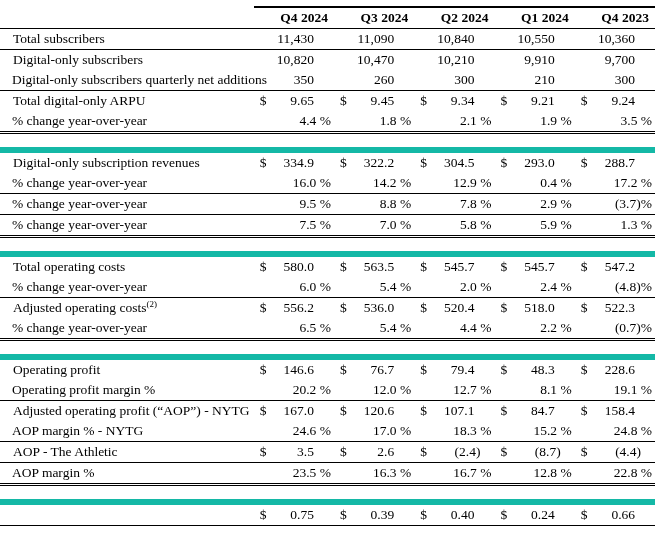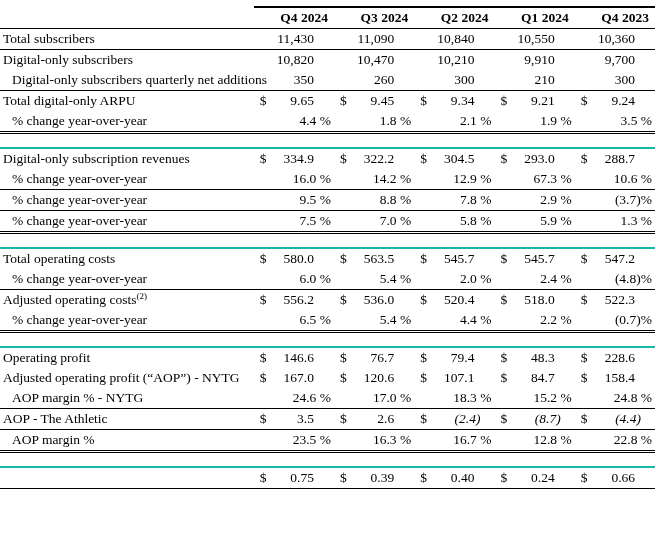--- a/index.html
+++ b/index.html
@@ -14,29 +14,29 @@
   }
   th, td {
     padding: 0; margin: 0; white-space: nowrap; overflow: visible;
     font-size: 13.5px; line-height: 1.1; height: 18px;
     vertical-align: bottom; padding-bottom: 2px;
     font-weight: normal;
   }
   thead th { border-bottom: 1px solid #000; font-weight: bold; }
   thead th.qtr { border-top: 2px solid #000; text-align: right; padding-right: 6px; }
   thead th.lbl { border-top: none; }
-  td.lbl { text-align: left; padding-left: 3px; }
+  td.lbl { text-align: left; padding-left: 13px; }
   td.lbl.ind { padding-left: 12px; }
   td.sym { text-align: left; padding-left: 6px; }
   td.val { text-align: right; padding-right: 20px; }
   td.val.pct { padding-right: 3px; }
-  td.val.negd { padding-right: 14px; font-style: italic; }
+  td.val.negd { padding-right: 14px; }
   tr.rs td { border-bottom: 1px solid #000; }
   tr.rd td { border-bottom: 3px double #000; }
-  tr.top td { border-top: 2px solid #14b8a6; }
+  tr.top td { border-top: 6px solid #14b8a6; }
   tr.gap td { height: 13px; border: none; padding: 0; }
   sup { font-size: 9px; line-height: 0; }
 </style>
 </head>
 <body>
 
 <div id="page">
   <table>
     <colgroup>
       <col style="width:253px">
@@ -145,23 +145,23 @@
         </tr>
         <tr class="rs">
           <td class="lbl ind"><span>% change year-over-year</span></td>
           <td class="sym"></td>
           <td class="val pct">16.0 %</td>
           <td class="sym"></td>
           <td class="val pct">14.2 %</td>
           <td class="sym"></td>
           <td class="val pct">12.9 %</td>
           <td class="sym"></td>
-          <td class="val pct">67.3 %</td>
-          <td class="sym"></td>
-          <td class="val pct">10.6 %</td>
+          <td class="val pct">0.4 %</td>
+          <td class="sym"></td>
+          <td class="val pct">17.2 %</td>
         </tr>
         <tr class="rs">
           <td class="lbl ind"><span>% change year-over-year</span></td>
           <td class="sym"></td>
           <td class="val pct">9.5 %</td>
           <td class="sym"></td>
           <td class="val pct">8.8 %</td>
           <td class="sym"></td>
           <td class="val pct">7.8 %</td>
           <td class="sym"></td>
@@ -245,20 +245,33 @@
           <td class="sym">$</td>
           <td class="val">146.6</td>
           <td class="sym">$</td>
           <td class="val">76.7</td>
           <td class="sym">$</td>
           <td class="val">79.4</td>
           <td class="sym">$</td>
           <td class="val">48.3</td>
           <td class="sym">$</td>
           <td class="val">228.6</td>
+        </tr>
+        <tr class="rs">
+          <td class="lbl ind"><span>Operating profit margin %</span></td>
+          <td class="sym"></td>
+          <td class="val pct">20.2 %</td>
+          <td class="sym"></td>
+          <td class="val pct">12.0 %</td>
+          <td class="sym"></td>
+          <td class="val pct">12.7 %</td>
+          <td class="sym"></td>
+          <td class="val pct">8.1 %</td>
+          <td class="sym"></td>
+          <td class="val pct">19.1 %</td>
         </tr>
         <tr class="">
           <td class="lbl"><span>Adjusted operating profit (“AOP”) - NYTG</span></td>
           <td class="sym">$</td>
           <td class="val">167.0</td>
           <td class="sym">$</td>
           <td class="val">120.6</td>
           <td class="sym">$</td>
           <td class="val">107.1</td>
           <td class="sym">$</td>

